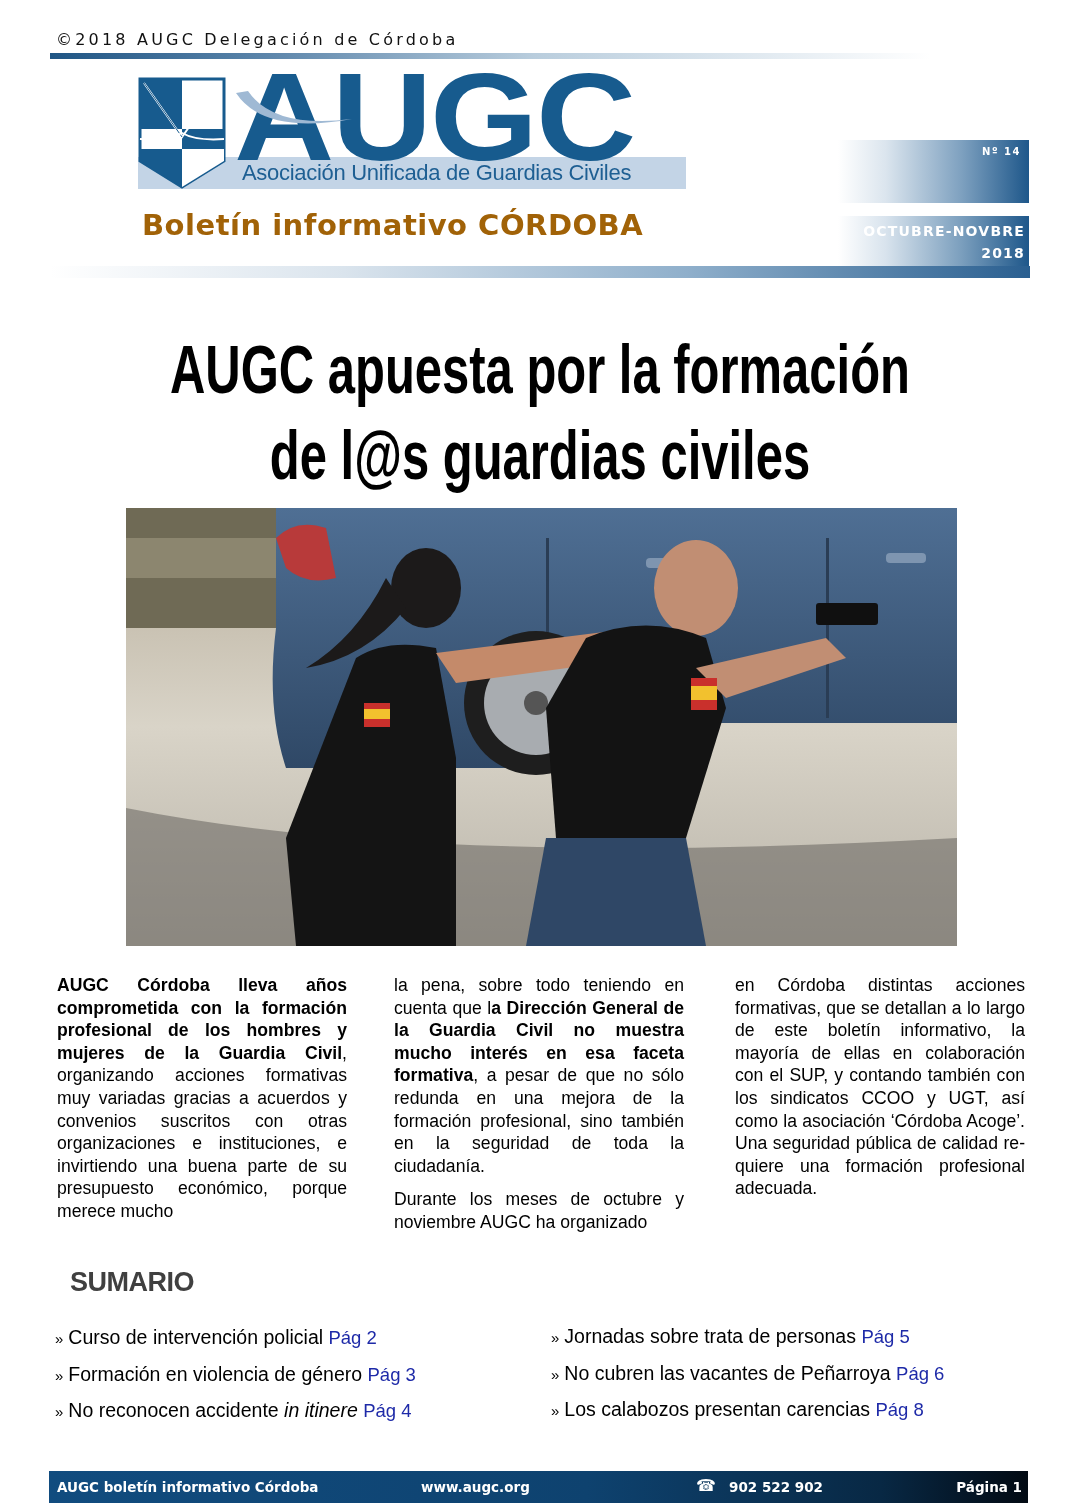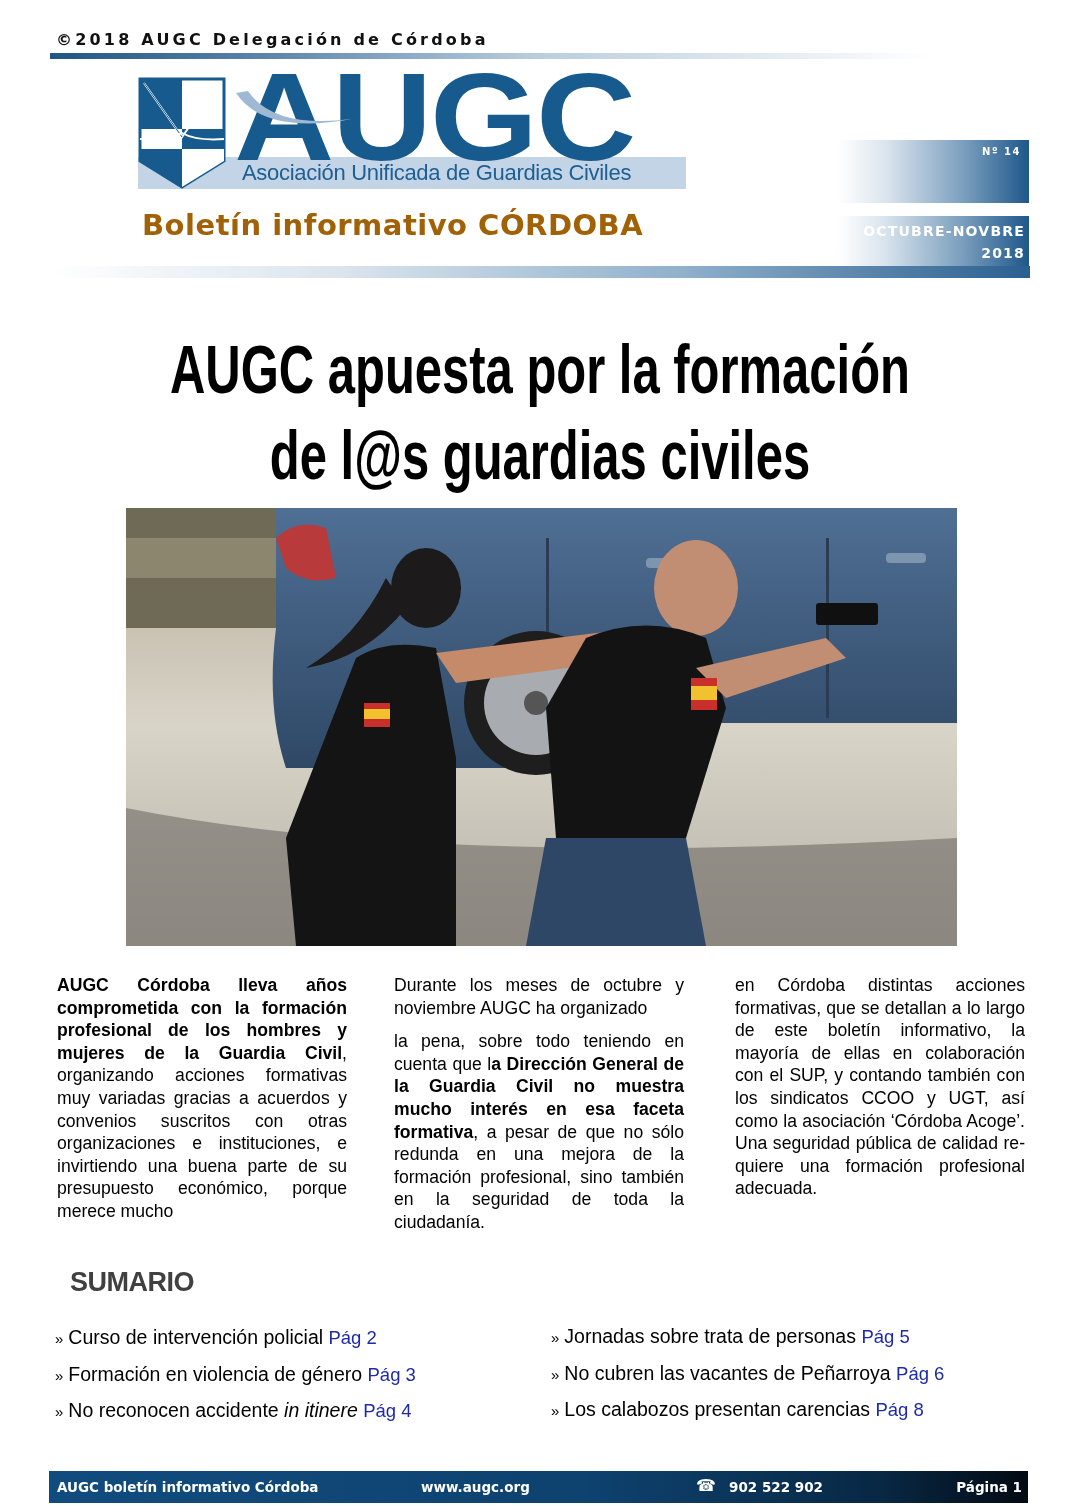--- a/index.html
+++ b/index.html
@@ -1,21 +1,21 @@
 <!DOCTYPE html>
 <html><head>
 <meta charset="utf-8">
 <style>
   * { box-sizing: border-box; margin: 0; padding: 0; }
   html, body { width: 1080px; height: 1512px; background: #ffffff; overflow: hidden; }
   body { position: relative; font-family: "Liberation Sans", sans-serif; color: #000; }
 
   .copyright {
     position: absolute; left: 56px; top: 30px;
-    font-family: "DejaVu Sans", sans-serif; font-weight: bold;
+    font-family: "DejaVu Sans", sans-serif; font-weight: normal;
     font-size: 16px; letter-spacing: 3.2px; color: #111;
   }
   .top-rule {
     position: absolute; left: 50px; top: 53px; width: 880px; height: 6px;
     background: linear-gradient(to right, #1f5584 0%, #5d86ab 25%, #b9cddd 55%, #ffffff 100%);
   }
 
   
   .logo { position: absolute; left: 138px; top: 77px; width: 548px; height: 112px; }
   .logo-band {
@@ -205,22 +205,22 @@
     <rect x="565" y="170" width="26" height="32" fill="#c9302c"></rect>
     <rect x="565" y="178" width="26" height="14" fill="#f2c12e"></rect>
   </svg>
 </div>
 
 <div class="columns">
   <div class="col col1">
     <p><b>AUGC Córdoba lleva años comprometida con la forma­ción profesional de los hom­bres y mujeres de la Guardia Civil</b><span>, organizando acciones for­mativas  muy variadas gracias a acuerdos y convenios suscritos con otras organizaciones e insti­tuciones, e invirtiendo una bue­na parte de su presupuesto eco­nómico, porque merece mucho</span></p>
   </div>
   <div class="col col2">
+    <p><span>la pena, sobre todo teniendo en cuenta que l</span><b>a Dirección Gene­ral de la Guardia Civil no muestra mucho interés en esa faceta formativa</b><span>, a pesar de que no sólo redunda en una me­jora de la formación profesional, sino también en la seguridad de toda la ciudadanía.</span></p>
     <p>Durante los meses de octubre y noviembre AUGC ha organizado</p>
-    <p><span>la pena, sobre todo teniendo en cuenta que l</span><b>a Dirección Gene­ral de la Guardia Civil no muestra mucho interés en esa faceta formativa</b><span>, a pesar de que no sólo redunda en una me­jora de la formación profesional, sino también en la seguridad de toda la ciudadanía.</span></p>
   </div>
   <div class="col col3">
     <p>en Córdoba distintas acciones formativas, que se detallan a lo largo de este boletín informati­vo, la mayoría de ellas en cola­boración con el SUP, y contan­do también con los sindicatos CCOO y UGT, así como la aso­ciación ‘Córdoba Acoge’. Una seguridad pública de calidad re­quiere una formación profesio­nal adecuada.</p>
   </div>
 </div>
 
 <h2 class="sumario-title">SUMARIO</h2>
 
 <div class="sumario-list sumario-left">
   <div class="sumario-item">

